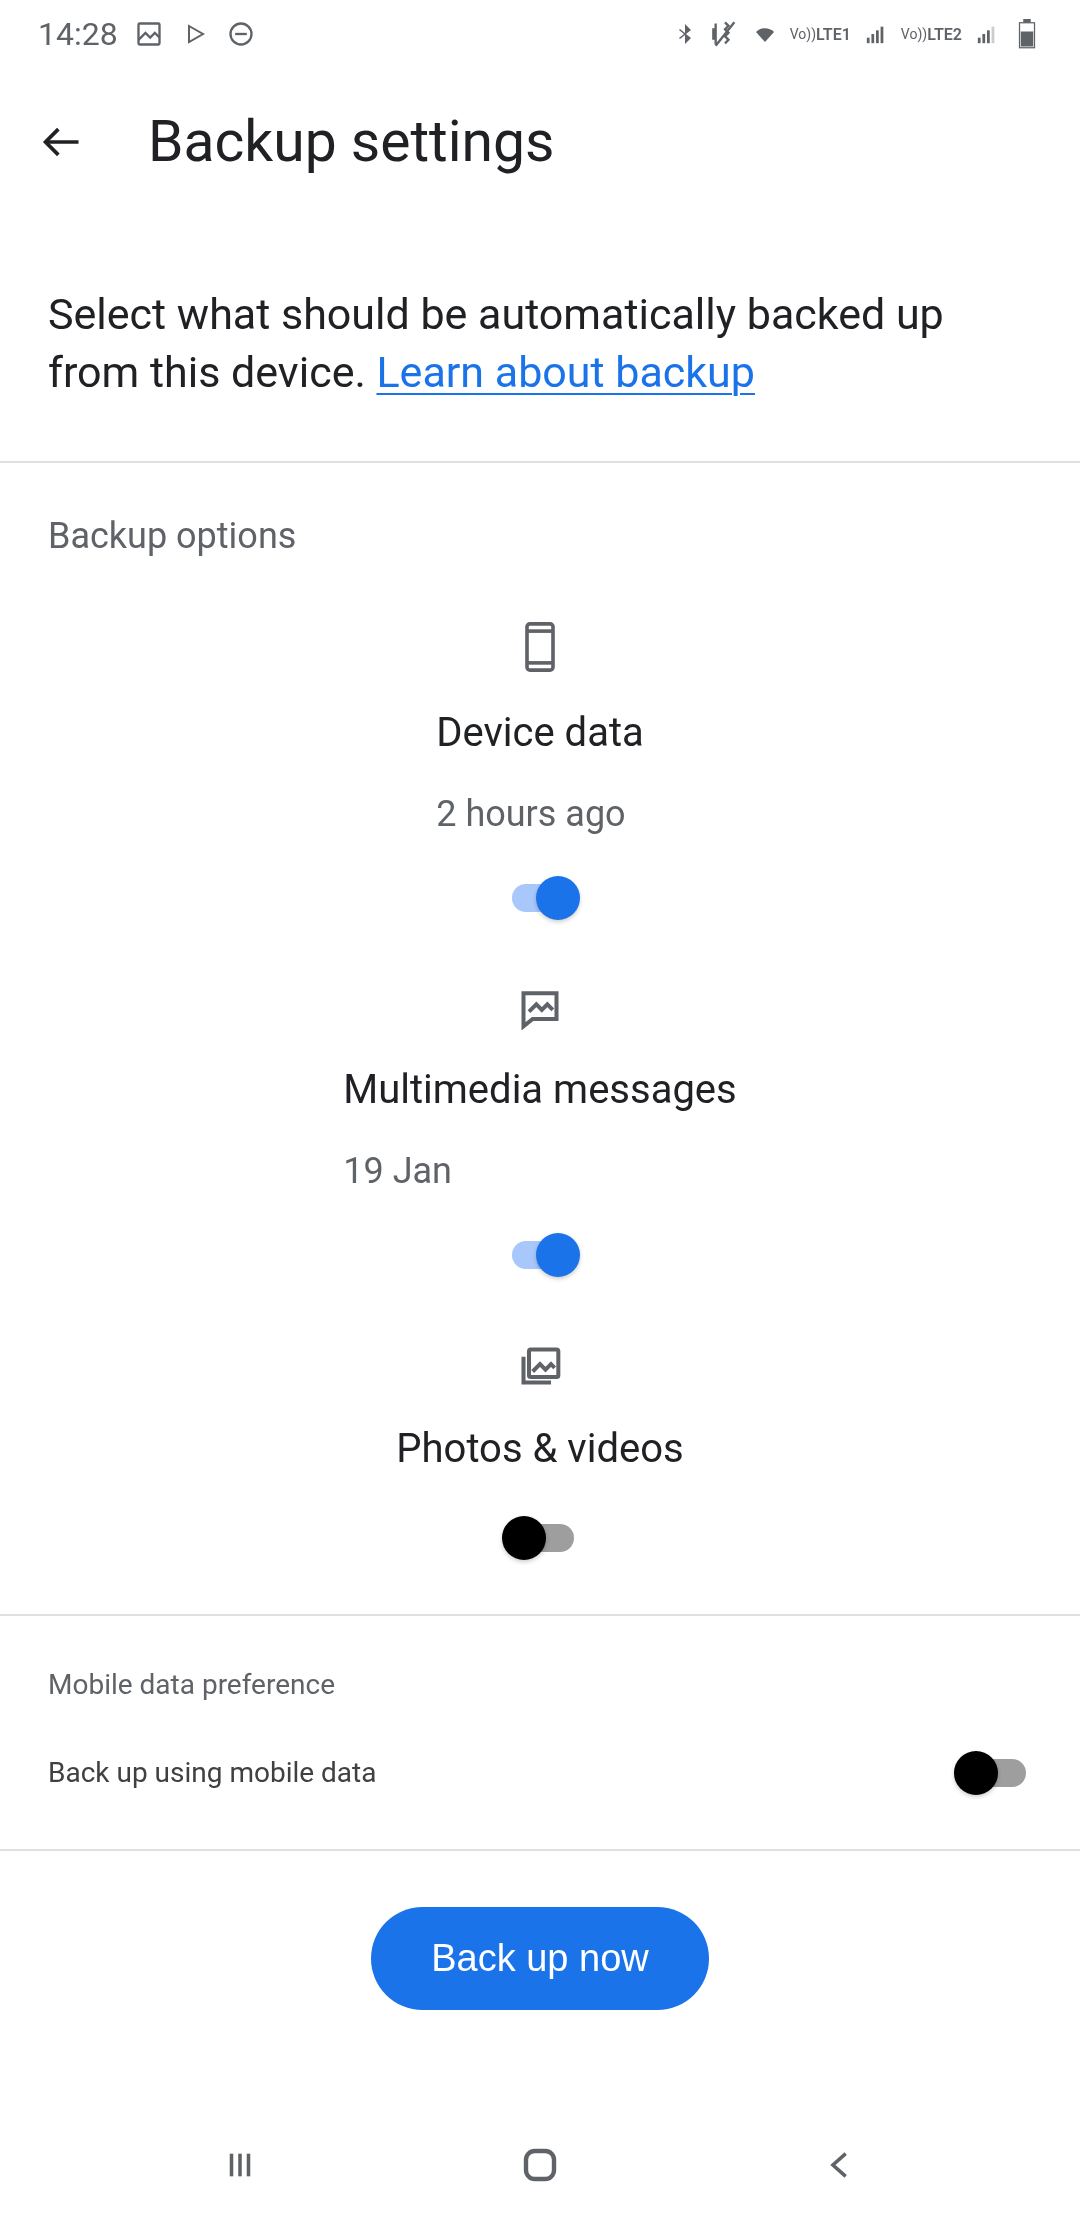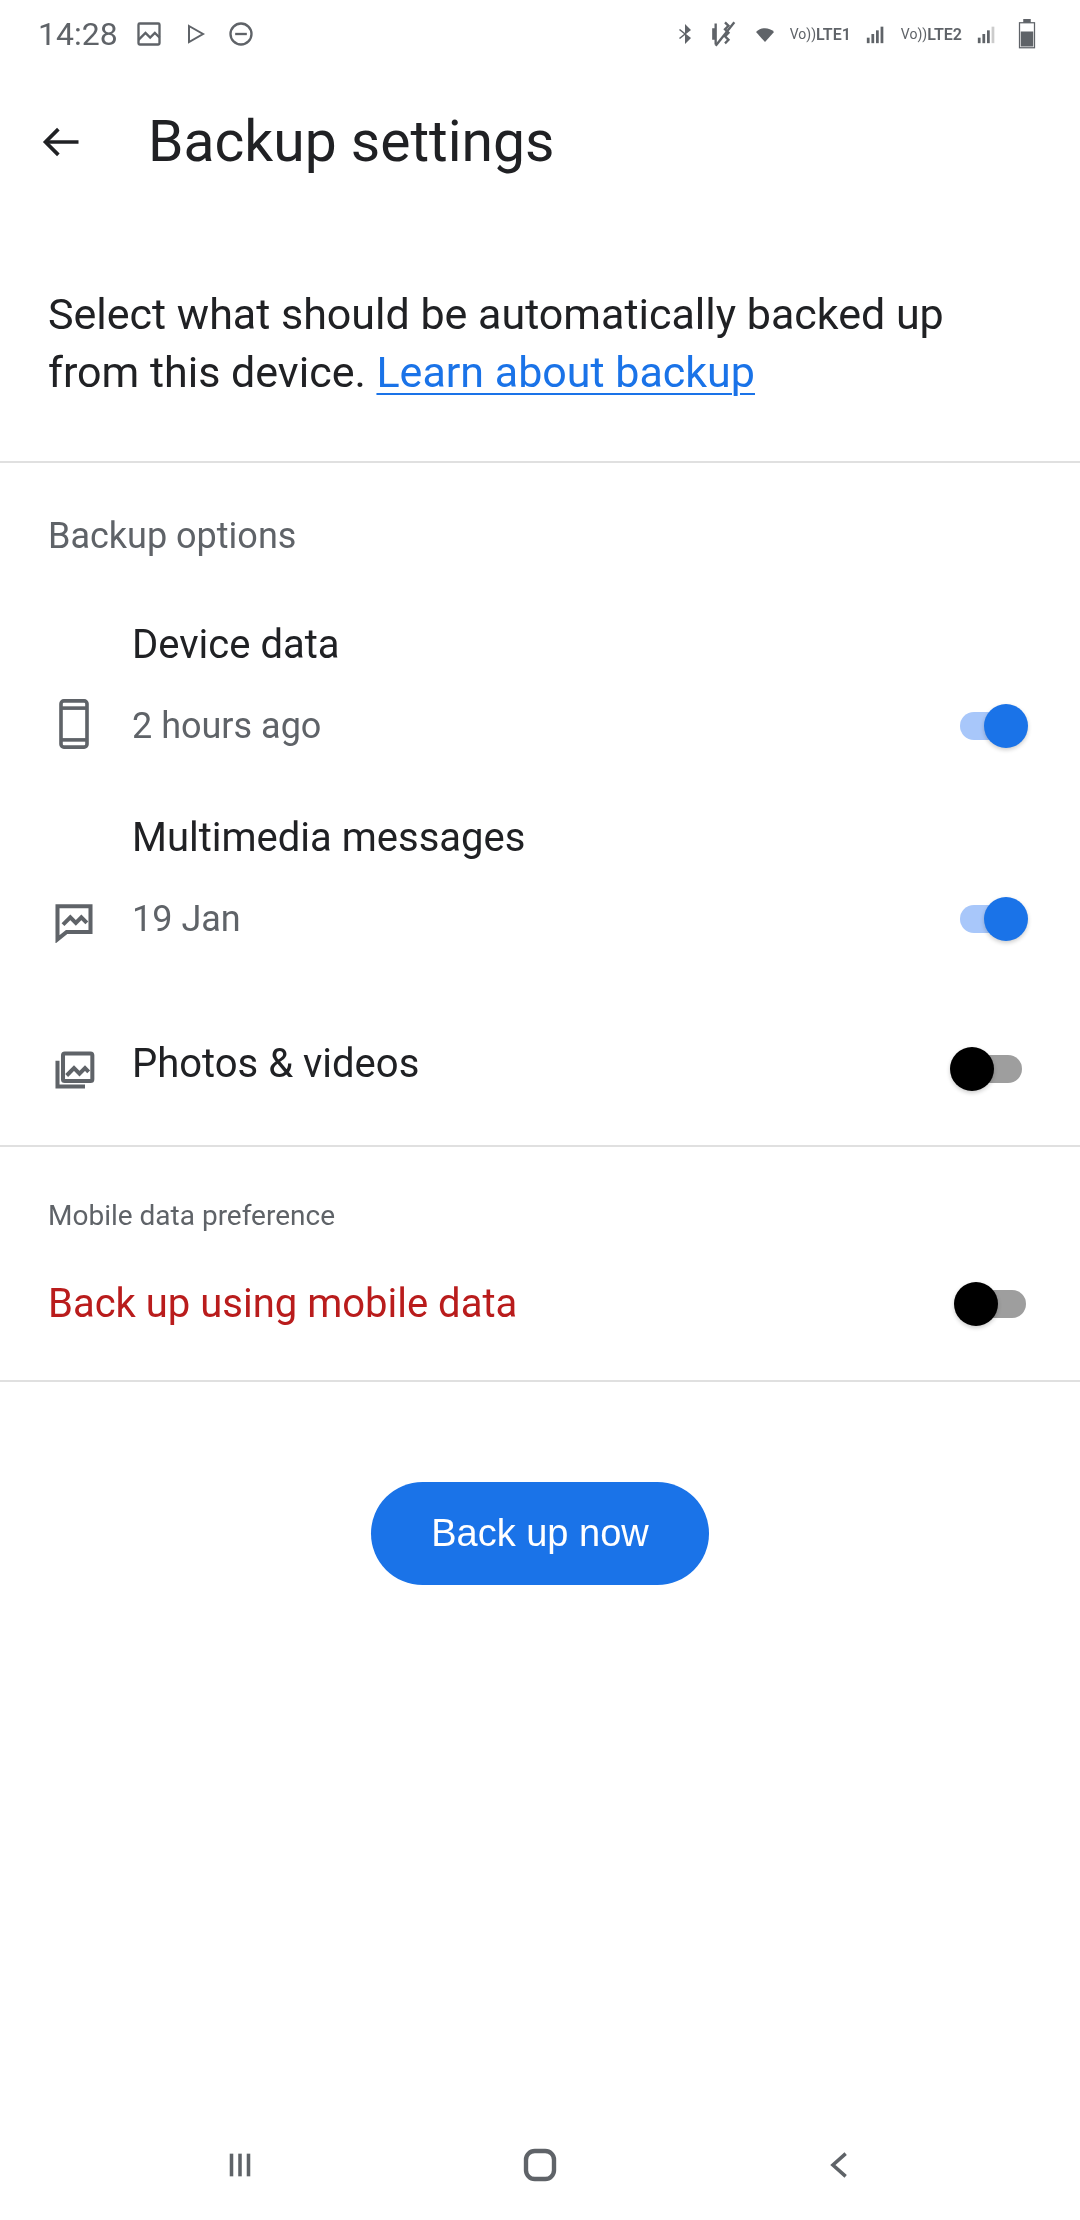--- a/index.html
+++ b/index.html
@@ -61,24 +61,25 @@
       background: #e0e0e0;
       width: 100%;
     }
     .section-header {
       padding: 52px 48px 32px 48px;
       font-size: 36px;
       color: #5f6368;
     }
     .option-row {
       display: flex;
-      align-items: flex-end;
+      align-items: center;
       padding: 32px 52px;
       gap: 36px;
       min-height: 150px;
+      flex-direction: column;
     }
     .option-icon {
       width: 44px;
       flex-shrink: 0;
       display: flex;
       align-items: center;
       justify-content: center;
       color: #5f6368;
     }
     .option-body {
@@ -127,28 +128,27 @@
       font-size: 28px;
       color: #5f6368;
     }
     .mobile-row {
       display: flex;
       align-items: center;
       justify-content: space-between;
       padding: 24px 48px 52px 48px;
     }
     .mobile-label {
-      font-size: 40px;
-      color: #b91c1c;
+      font-size: 28px;
+      color: #404040;
     }
     .action-btn-wrap {
       display: flex;
       justify-content: center;
       padding-top: 56px;
-      margin-top: 44px;
     }
     .action-btn {
       background: #1a73e8;
       color: #fff;
       font-size: 38px;
       font-weight: 500;
       padding: 30px 60px;
       border-radius: 60px;
       border: none;
     }

